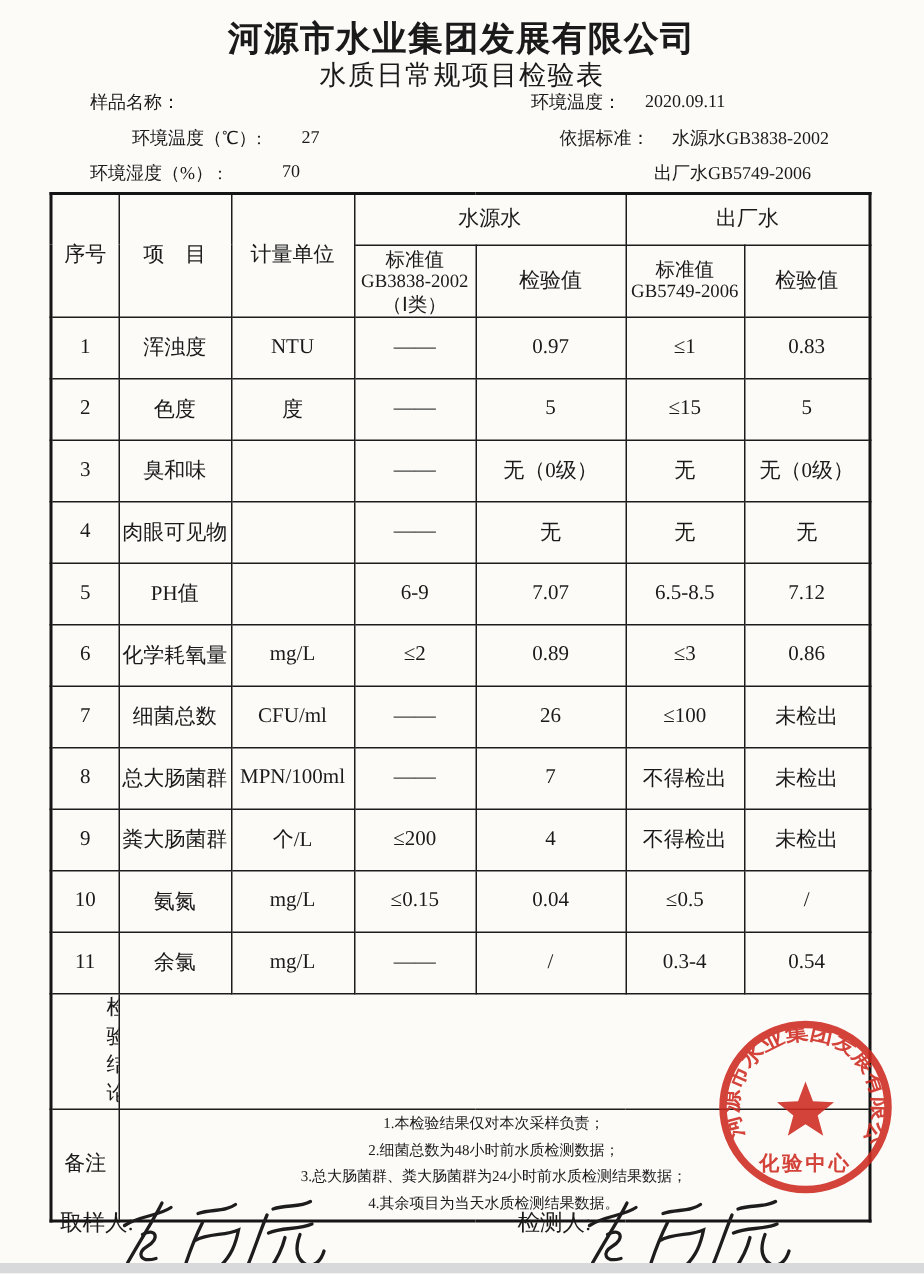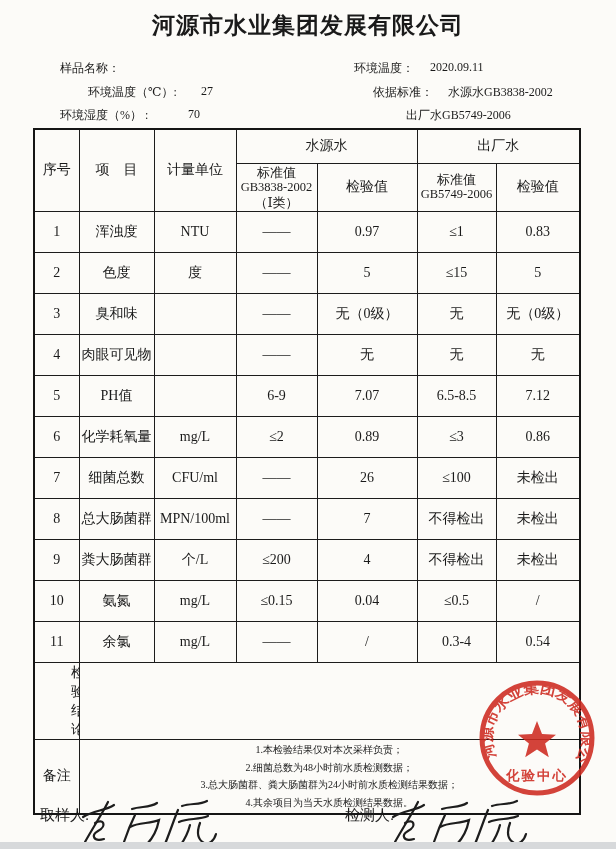--- a/index.html
+++ b/index.html
@@ -6,21 +6,21 @@
   html, body { width: 616px; }
   body {
     font-family: "Liberation Serif", "DejaVu Serif", serif;
     background: #fcfbf8;
     color: #1a1a1a;
     position: relative;
     width: 616px;
     height: 849px;
     overflow: hidden;
   }
-  .page { position: absolute; inset: 0; }
+  .page { position: absolute; inset: 0; font-family: Liberation Serif, serif; }
 
   .company-title {
     position: absolute; top: 10px; left: 0; width: 100%;
     text-align: center; font-size: 23px; font-weight: bold;
     letter-spacing: 1px;
   }
   .report-title {
     position: absolute; top: 38px; left: 0; width: 100%;
     text-align: center; font-size: 18px; letter-spacing: 1px;
   }
@@ -75,36 +75,37 @@
     position: absolute; bottom: 0; left: 0; width: 100%; height: 7px;
     background: #d7d9db;
   }
 </style>
 </head>
 <body>
 
 <div class="page">
 
   <div class="company-title">河源市水业集团发展有限公司</div>
+  <div class="report-title">水质日常规项目检验表</div>
 
   <div class="info-line" id="info1">
     <span class="seg" style="left:60px">样品名称：</span>
     <span class="seg" style="left:354px">环境温度：</span>
     <span class="seg" style="left:430px">2020.09.11</span>
   </div>
   <div class="info-line" id="info2">
     <span class="seg" style="left:60px">环境温度（℃）:</span>
     <span class="seg" style="left:173px">27</span>
     <span class="seg" style="left:345px">依据标准：</span>
     <span class="seg" style="left:420px">水源水GB3838-2002</span>
   </div>
   <div class="info-line" id="info3">
     <span class="seg" style="left:60px">环境湿度（%）  :</span>
     <span class="seg" style="left:188px">70</span>
-    <span class="seg" style="left:406px">出厂水GB5749-2006</span>
+    <span class="seg" style="left:436px">出厂水GB5749-2006</span>
   </div>
 
   <table class="main">
     <colgroup>
       <col style="width:45px">
         <col style="width:75px">
         <col style="width:82px">
       <col style="width:81px">
         <col style="width:100px">
         <col style="width:79px">

